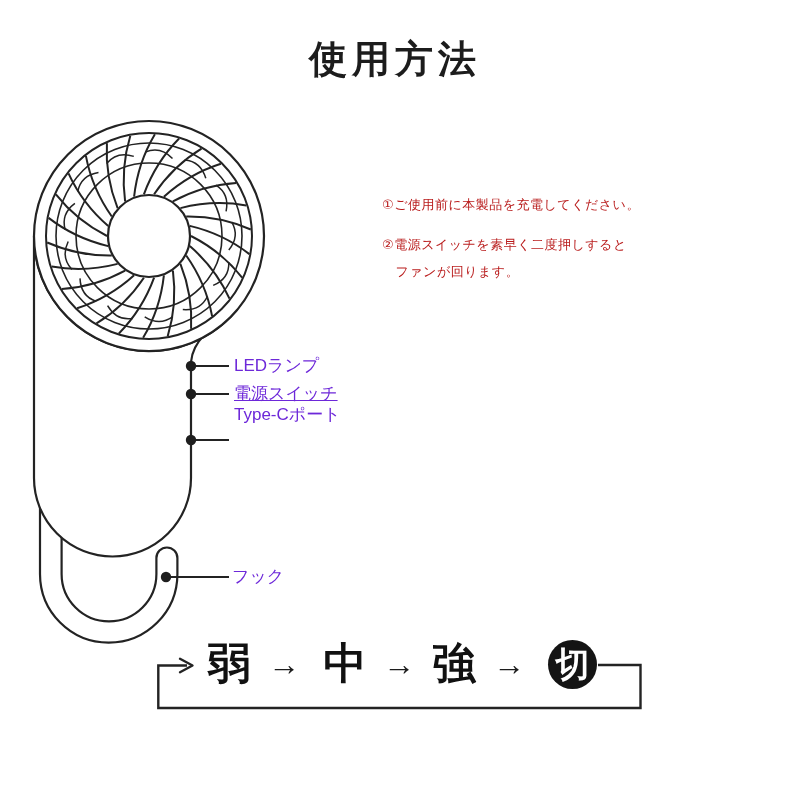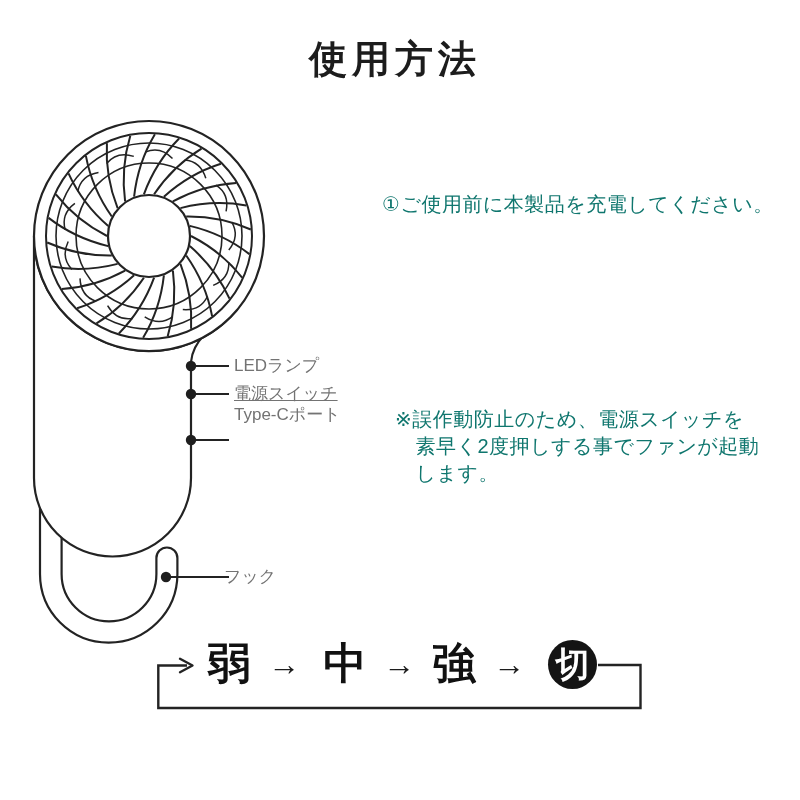--- a/index.html
+++ b/index.html
@@ -17,29 +17,29 @@
     text-align: center;
     font-size: 38px; font-weight: bold;
     letter-spacing: 5px;
     color: #1c1c1c;
     margin: 0;
   }
   .illus-svg { left: 0; top: 0; width: 800px; height: 800px; }
   .part-label {
     font-size: 17px;
     line-height: 22px;
-    color: #737373;
+    color: #6d28d9;
     white-space: nowrap;
   }
   .para {
-    font-size: 20px;
+    font-size: 13px;
     line-height: 27px;
     letter-spacing: 0.5px;
     white-space: pre-line;
-    color: #0f766e;
+    color: #b91c1c;
   }
   .mode-kanji {
     font-size: 43px; font-weight: 900;
     line-height: 44px; text-align: center;
     color: #111111;
     white-space: nowrap;
   }
   .mode-arrow {
     font-size: 32px; font-weight: 400;
     line-height: 34px; text-align: center;
@@ -140,26 +140,25 @@
       </g>
 
       <path stroke-width="2.4" d="M 598,665 L 640.5,665 L 640.5,708 L 158.3,708 L 158.3,665.5 L 187,665.5"></path>
       <path stroke-width="2.4" stroke-linecap="round" stroke-linejoin="round" d="M 180,658.8 L 192.5,665.5 L 180,672.2"></path>
     </g>
   </svg>
 
   <div class="abs part-label" style="left:234px; top:355px;">LEDランプ</div>
   <div class="abs part-label" style="left:234px; top:383px;text-decoration:underline;">電源スイッチ</div>
   <div class="abs part-label" style="left:234px; top:404px;">Type-Cポート</div>
-  <div class="abs part-label" style="left:224px; top:566px;">フック</div>
+  <div class="abs part-label" style="left:232px; top:566px;">フック</div>
 
   <div class="abs para" style="left:382px; top:191px;">①ご使用前に本製品を充電してください。</div>
-  <div class="abs para" style="left:395px; top:406px;">※誤作動防止のため、電源スイッチを
-　素早く2度押しする事でファンが起動
-　します。</div>
+  <div class="abs para" style="left:382px; top:231px;">②電源スイッチを素早く二度押しすると
+　ファンが回ります。</div>
 
   <div class="abs mode-kanji" style="left:206px; top:641px; width:46px;">弱</div>
   <div class="abs mode-arrow" style="left:264px; top:647px; width:40px;">→</div>
   <div class="abs mode-kanji" style="left:323px; top:641px; width:44px;">中</div>
   <div class="abs mode-arrow" style="left:379px; top:647px; width:40px;">→</div>
   <div class="abs mode-kanji" style="left:431px; top:641px; width:46px;">強</div>
   <div class="abs mode-arrow" style="left:489px; top:647px; width:40px;">→</div>
   <div class="abs off-badge" style="left:548px; top:639.5px;">
     <span>切</span>
   </div>

